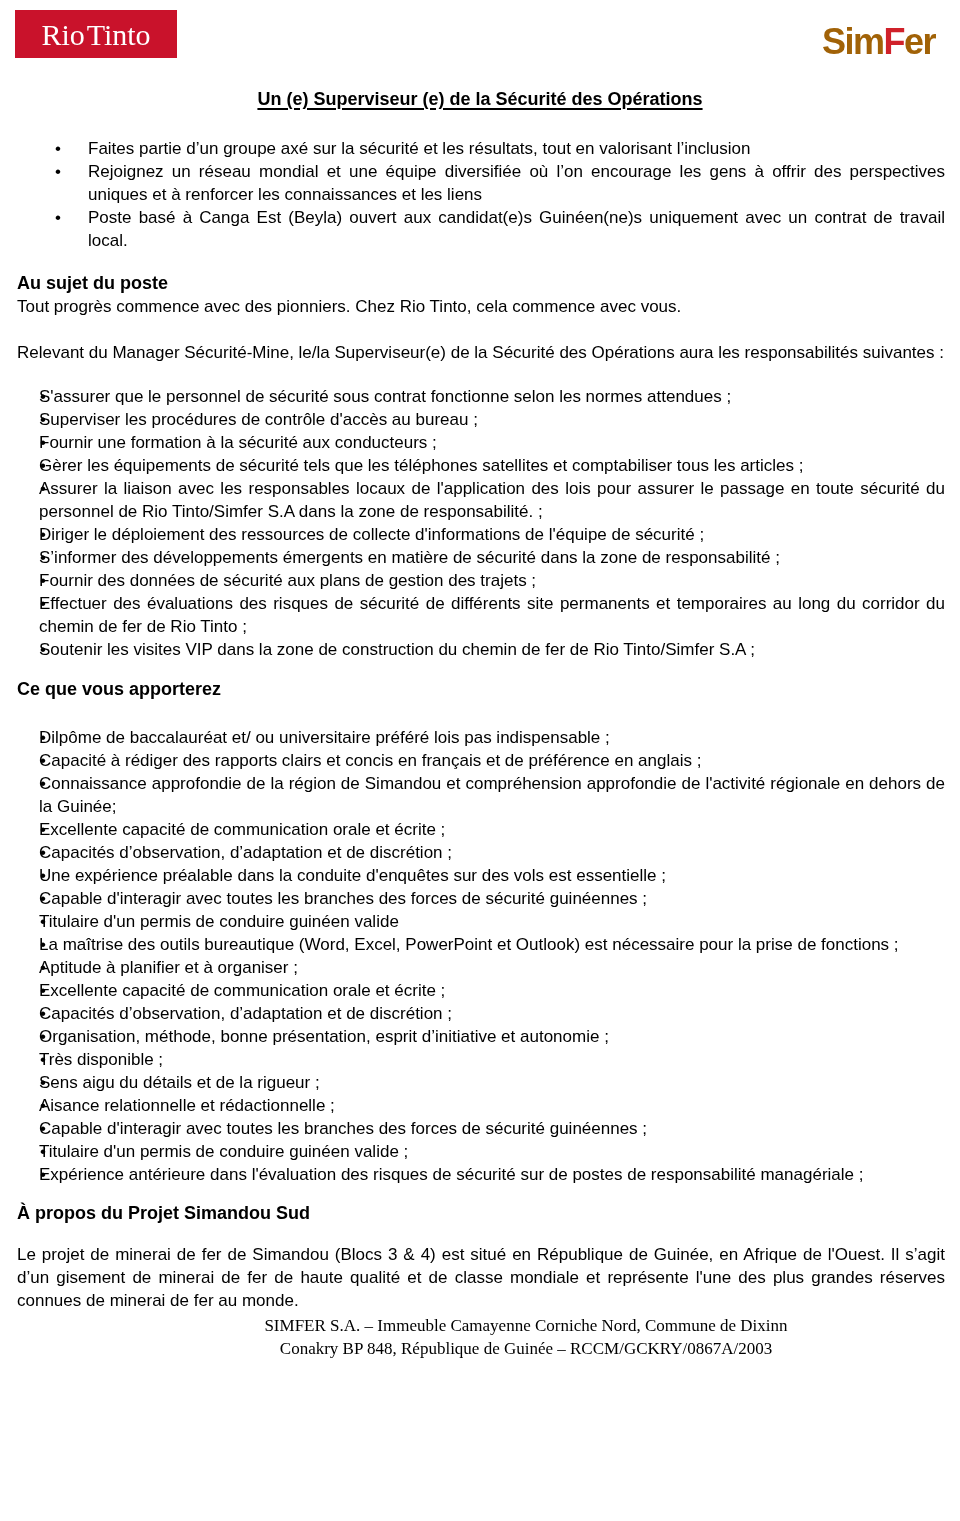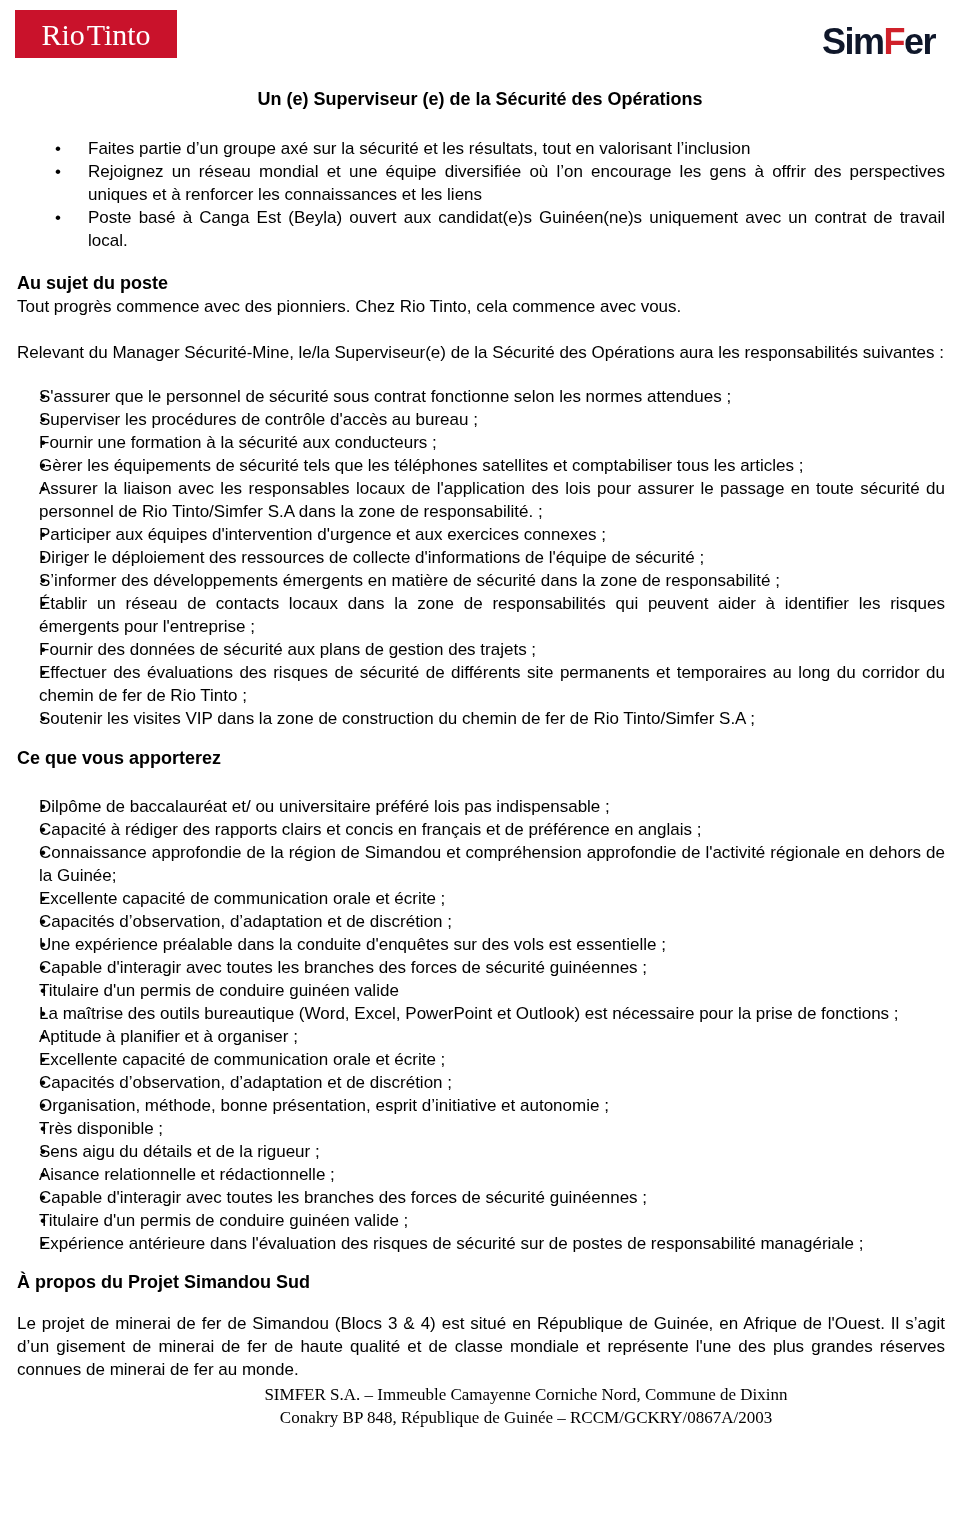--- a/index.html
+++ b/index.html
@@ -37,28 +37,29 @@
     word-spacing: -5px;
   }
   .simfer-logo {
     margin-top: 14px;
     font-weight: bold;
     font-size: 36px;
     line-height: 36px;
     letter-spacing: -1.5px;
     font-family: "Liberation Sans", sans-serif;
   }
-  .sf-dark { color: #0f172a; }
+  .sf-dark { color: #a16207; }
   .sf-red  { color: #D0212A; }
   
   .title {
     margin: 20px 0 0 0;
     text-align: center;
     font-size: 18px;
     font-weight: bold;
+    text-decoration: underline;
     text-decoration-thickness: 2px;
     text-underline-offset: 3px;
     line-height: 23px;
   }
   
   .h2 {
     font-size: 18px;
     font-weight: bold;
     margin: 0 15px 0 17px;
     line-height: 23px;
@@ -154,35 +155,29 @@
     </div>
 
     <div class="li">
       <span class="li-text">Gèrer les équipements de sécurité tels que les téléphones satellites et comptabiliser tous les articles ;</span>
     </div>
 
     <div class="li">
       <span class="li-text">Assurer la liaison avec les responsables locaux de l'application des lois pour assurer le passage en toute sécurité du personnel de Rio Tinto/Simfer S.A dans la zone de responsabilité. ;</span>
     </div>
 
-    <div class="li">
-      <span class="li-text">Participer aux équipes d'intervention d'urgence et aux exercices connexes ;</span>
-    </div>
 
     <div class="li">
       <span class="li-text">Diriger le déploiement des ressources de collecte d'informations de l'équipe de sécurité ;</span>
     </div>
 
     <div class="li">
       <span class="li-text">S’informer des développements émergents en matière de sécurité dans la zone de responsabilité ;</span>
     </div>
 
-    <div class="li">
-      <span class="li-text">Établir un réseau de contacts locaux dans la zone de responsabilités qui peuvent aider à identifier les risques émergents pour l'entreprise ;</span>
-    </div>
 
     <div class="li">
       <span class="li-text">Fournir des données de sécurité aux plans de gestion des trajets ;</span>
     </div>
 
     <div class="li">
       <span class="li-text">Effectuer des évaluations des risques de sécurité de différents site permanents et temporaires au long du corridor du chemin de fer de Rio Tinto ;</span>
     </div>
 
     <div class="li">

